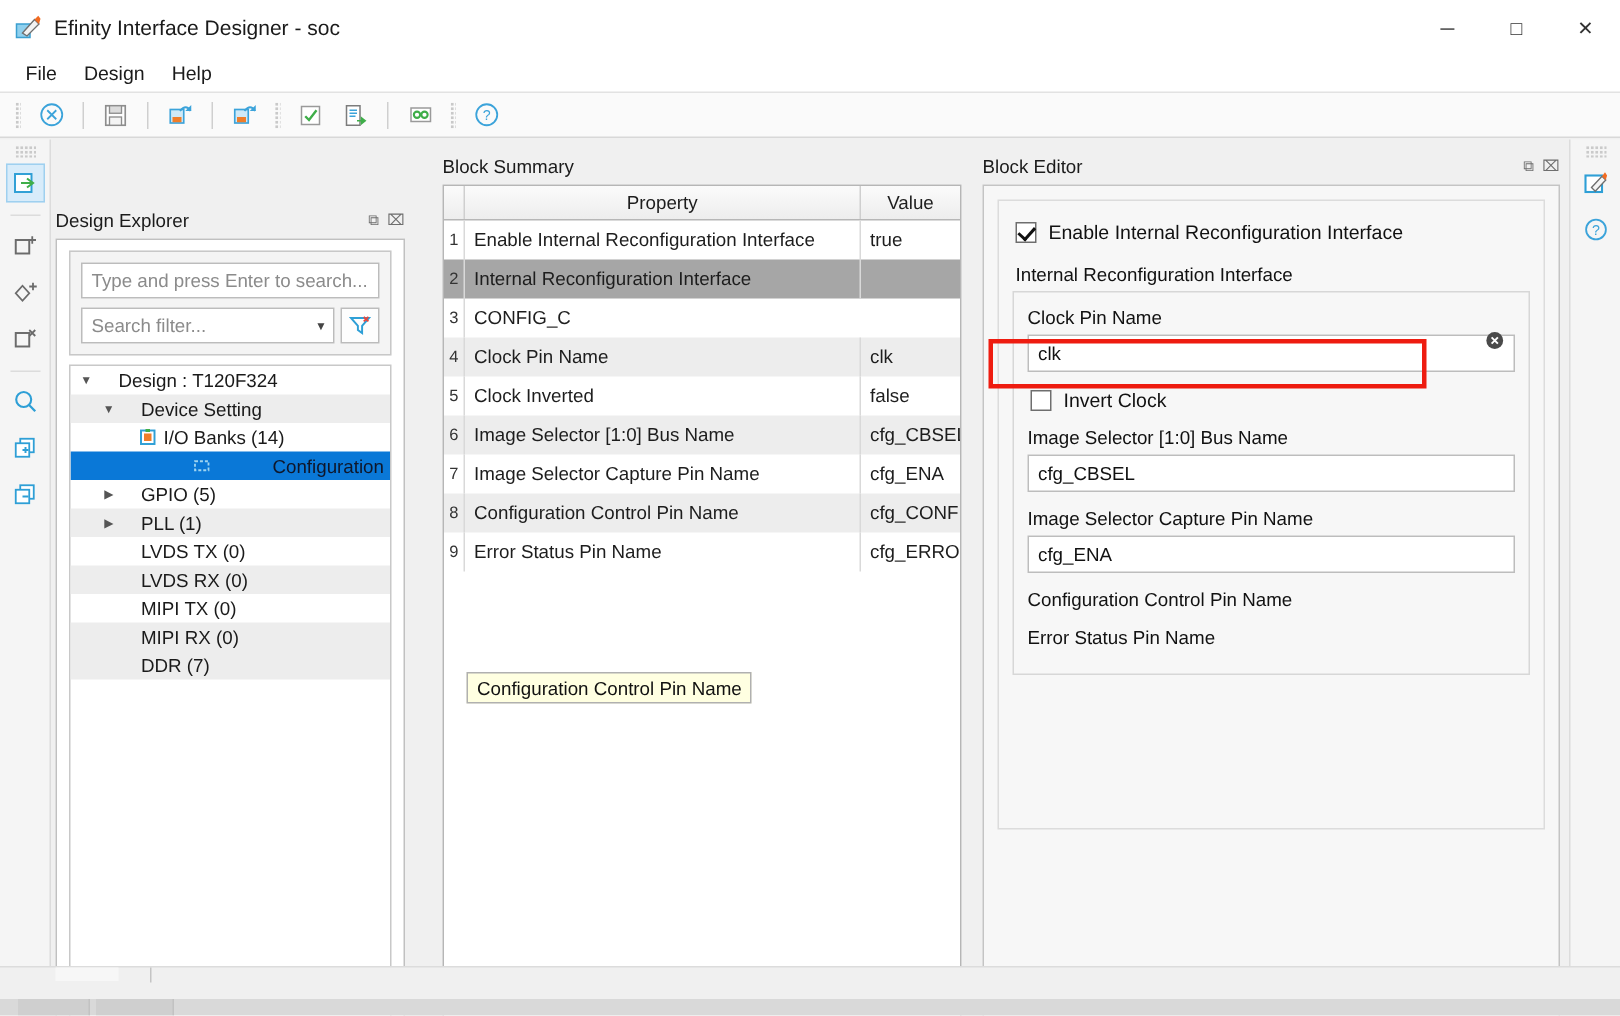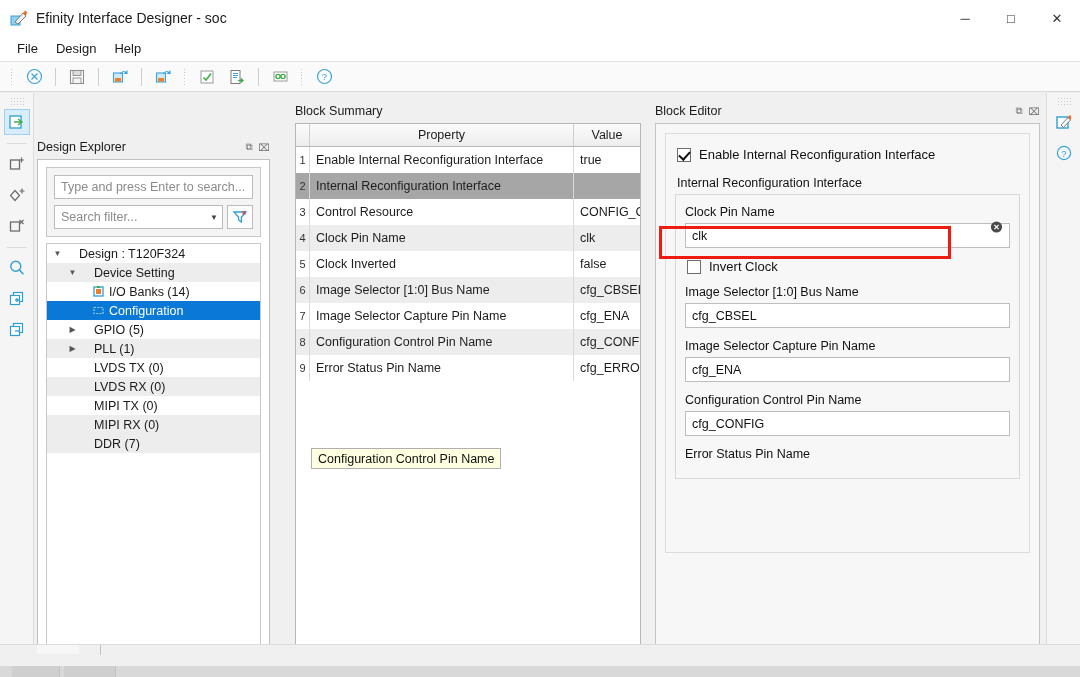--- a/index.html
+++ b/index.html
@@ -65,21 +65,21 @@
       font-family:"Liberation Sans",sans-serif; font-size:12.5px; color:#be185d; padding:0 6px; outline:none;}
   .txt-input::placeholder { color:#8b8b8b; }
   .filter-row { display:flex; gap:4px; margin-top:6px; align-items:center;}
   .combo { flex:1; height:24px; border:1px solid #bcbcbc; background:#fff; display:flex; align-items:center; padding:0 4px 0 6px; color:#8b8b8b;}
   .combo .caret { margin-left:auto; font-size:8px; color:#444; }
   .filter-btn { width:26px; height:24px; border:1px solid #bcbcbc; background:#fdfdfd; display:flex; align-items:center; justify-content:center;}
 
   .tree { margin:6px 8px 0; border:1px solid #c8c8c8; background:#fff; height:440px; overflow:hidden;}
   .trow { height:19px; display:flex; align-items:center; font-size:12.5px; color:#1a1a1a; padding-right:4px; white-space:nowrap;}
   .trow.alt { background:#ededed; }
-  .trow.sel { background:#0a78d7; color:#ffffff; }
+  .trow.sel { background:#0a78d7; color:#0f172a;justify-content:space-between; }
   .tw { display:inline-block; width:9px; text-align:center; font-size:8px; color:#555; flex:0 0 auto;}
   .tico { width:13px; height:13px; margin-right:4px; flex:0 0 auto; display:flex; align-items:center; justify-content:center;}
 
   
   #block-summary { position:absolute; left:295px; top:8px; width:346px; height:632px; }
   #block-summary .bs-table { position:absolute; left:0; top:22px; width:346px; height:595px; border:1px solid #b6b6b6; background:#fff; overflow:hidden;}
   .bs-head { display:flex; height:23px; background:linear-gradient(#fbfbfb,#ededed); border-bottom:1px solid #b6b6b6; }
   .bs-head .c0 { width:14px; border-right:1px solid #cfcfcf; }
   .bs-head .c1 { flex:0 0 264px; display:flex; align-items:center; justify-content:center; border-right:1px solid #cfcfcf; font-size:12.5px;}
   .bs-head .c2 { flex:1; display:flex; align-items:center; justify-content:center; font-size:12.5px;}
@@ -394,21 +394,20 @@
               <div class="p">Enable Internal Reconfiguration Interface</div>
               <div class="v">true</div>
             </div>
             <div class="bs-row sel">
               <div class="n">2</div>
               <div class="p">Internal Reconfiguration Interface</div>
               <div class="v"></div>
             </div>
             <div class="bs-row">
               <div class="n">3</div>
-              <div class="p">Control Resource</div>
               <div class="v">CONFIG_C</div>
             </div>
             <div class="bs-row alt">
               <div class="n">4</div>
               <div class="p">Clock Pin Name</div>
               <div class="v">clk</div>
             </div>
             <div class="bs-row">
               <div class="n">5</div>
               <div class="p">Clock Inverted</div>
@@ -458,21 +457,21 @@
               <div class="fld"><div class="fld-label">Clock Pin Name</div><input class="fld-input" value="clk" style=""><span class="clear-ico"><svg width="13" height="13" viewBox="0 0 13 13">
                     <circle cx="6.5" cy="6.5" r="5.6" fill="#4a4a4a"></circle>
                     <path d="M4.4 4.4 L8.6 8.6 M8.6 4.4 L4.4 8.6" stroke="#fff" stroke-width="1.3"></path>
                   </svg></span></div>
               <div class="cbrow" style="margin: 0px 0px 11px 2px; text-align: center;">
                 <span class="cbox"></span>
                 <span class="cb-label">Invert Clock</span>
               </div>
               <div class="fld"><div class="fld-label">Image Selector [1:0] Bus Name</div><input class="fld-input" value="cfg_CBSEL" style=""></div>
               <div class="fld"><div class="fld-label">Image Selector Capture Pin Name</div><input class="fld-input" value="cfg_ENA" style=""></div>
-              <div class="fld"><div class="fld-label">Configuration Control Pin Name</div><input class="fld-input" value="cfg_CONFIG" style=""></div>
+              <div class="fld"><div class="fld-label">Configuration Control Pin Name</div></div>
               <div class="fld"><div class="fld-label">Error Status Pin Name</div></div>
             </div>
         </div>
       </div>
     </div>
 
     <div class="tooltip">Configuration Control Pin Name</div>
 
     <div class="redbox"></div>
 

